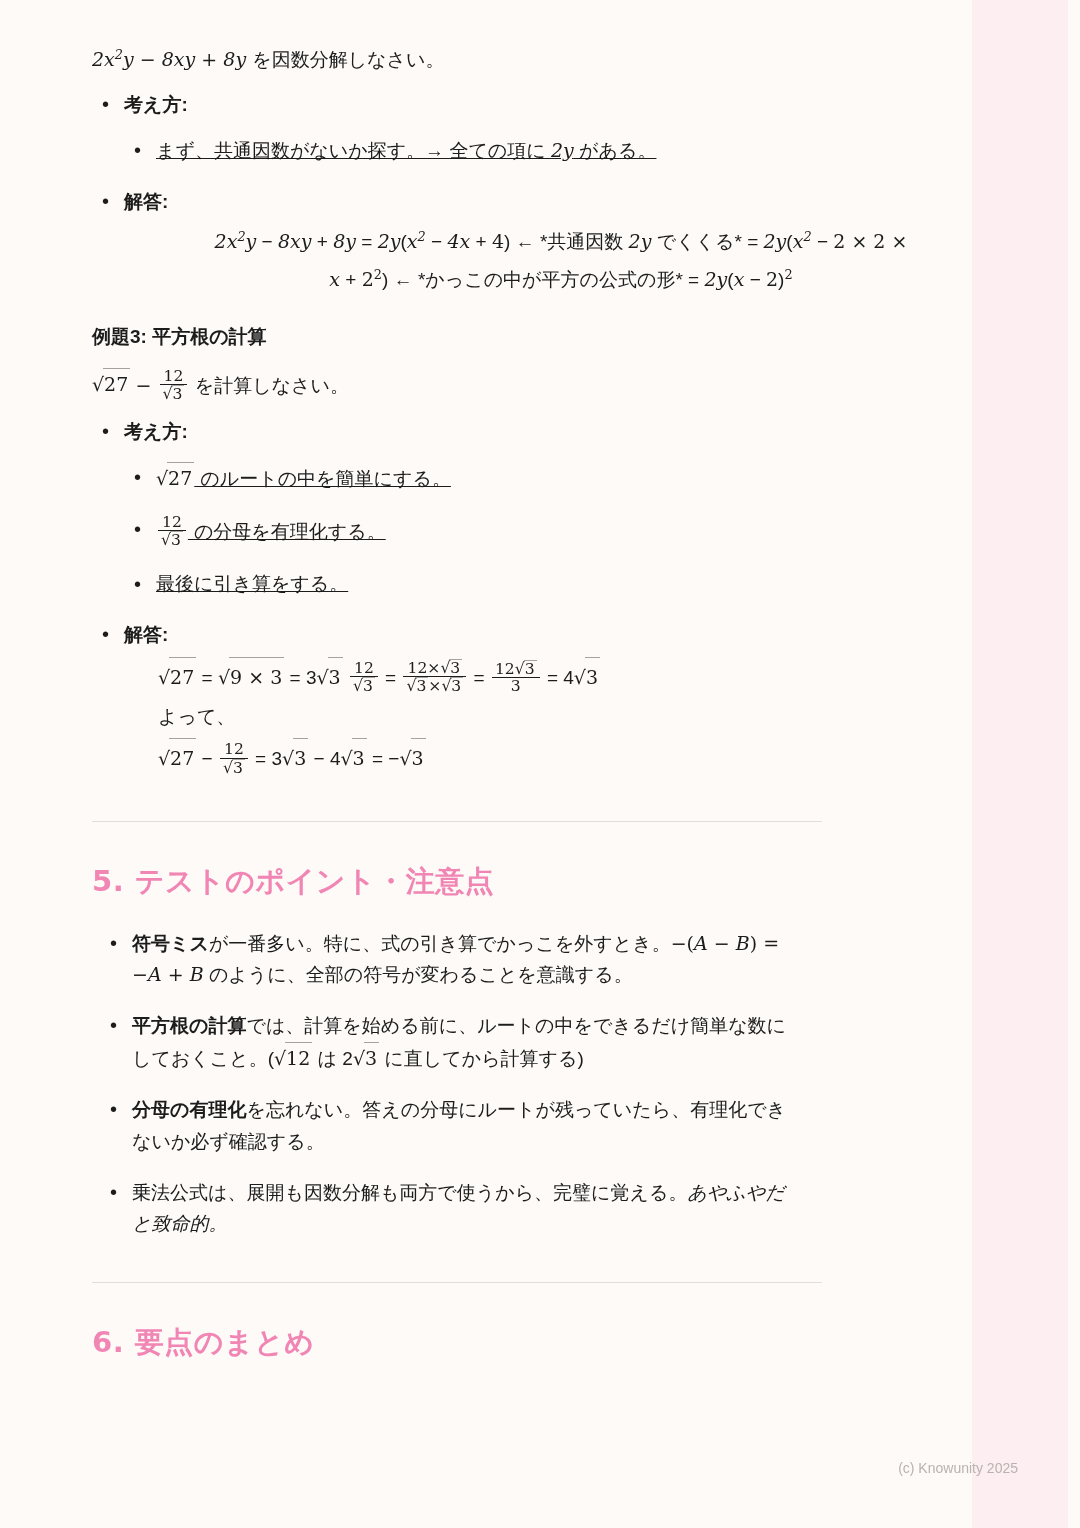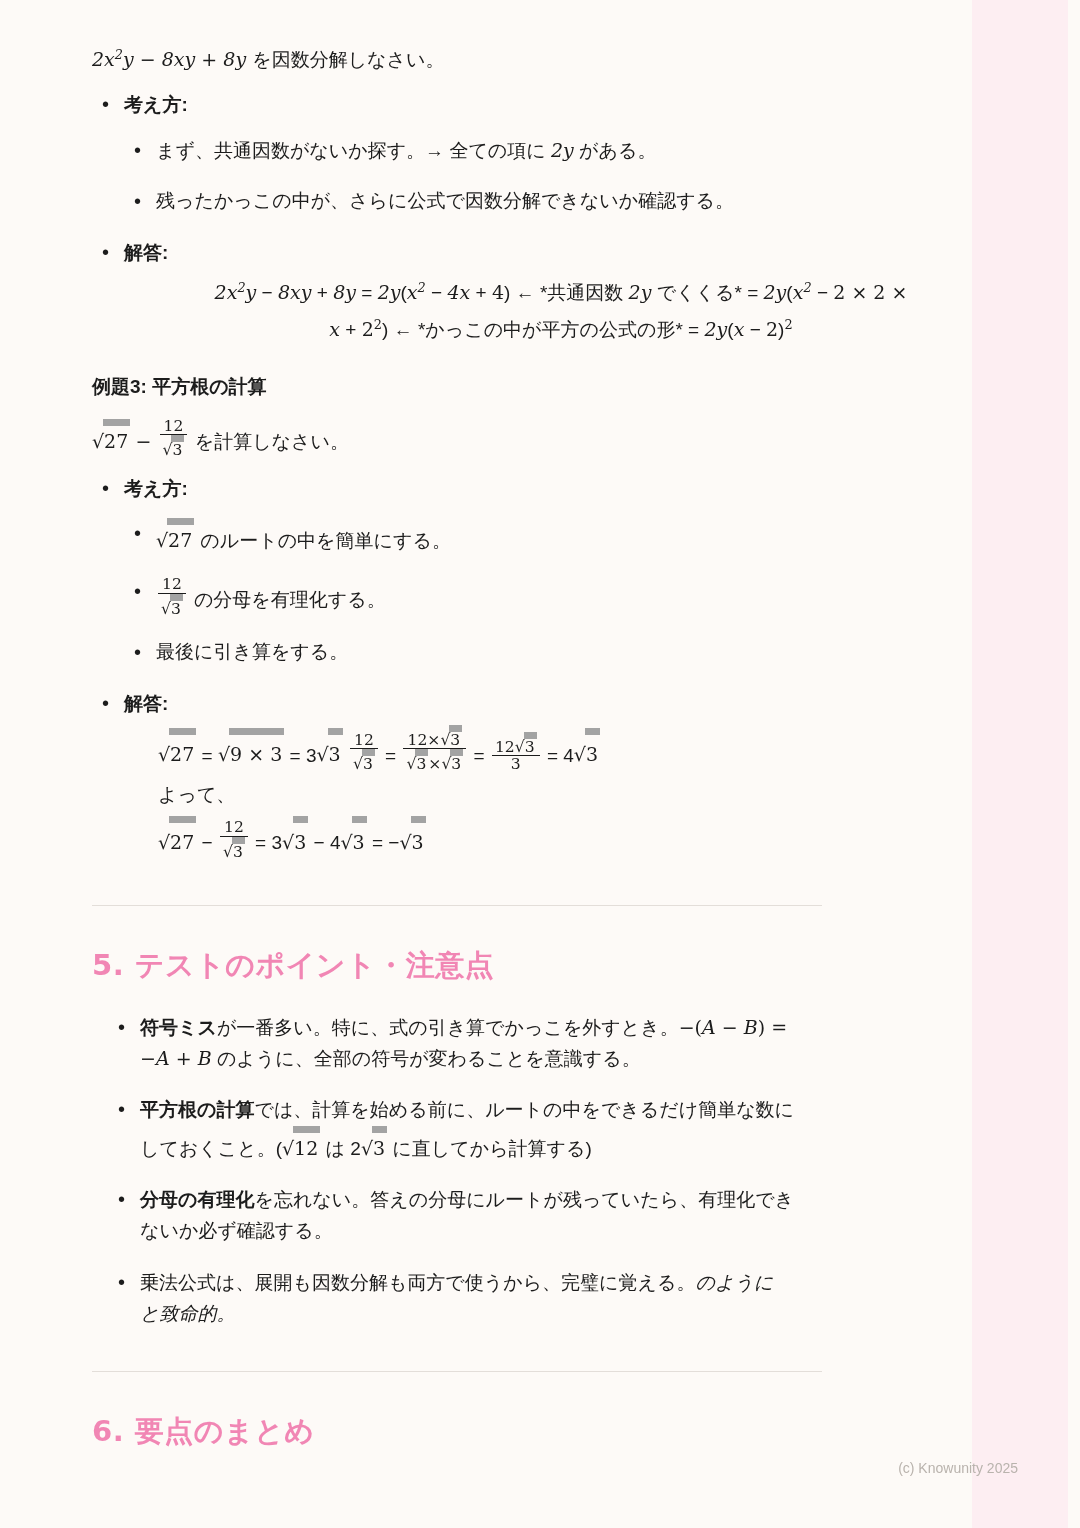--- a/index.html
+++ b/index.html
@@ -89,20 +89,21 @@
     position: absolute;
     left: 10px;
     top: -1px;
     font-size: 20px;
     color: #1c1c1c;
   }
   ul.lvl2 {
     list-style: none;
     margin: 14px 0 8px 0;
     padding: 0;
+    text-decoration: underline;
   }
   ul.lvl2 > li {
     position: relative;
     padding-left: 32px;
     margin-bottom: 20px;
     font-size: 19px;
     line-height: 1.6;
   }
   ul.lvl2 > li::before {
     content: "•";
@@ -159,21 +160,21 @@
     display: inline-block;
     font-family: "DejaVu Serif", serif;
     font-style: normal;
     white-space: nowrap;
   }
   .rad > .sign {
     display: inline-block;
   }
   .rad > .body {
     display: inline-block;
-    border-top: 7px solid #a3a3a3;
+    border-top: 1px solid #a3a3a3;
     padding: 0 2px 0 1px;
     margin-left: -1px;
   }
 
   hr.divider {
     border: none;
     border-top: 1px solid #e3ded9;
     margin: 42px 0 40px 0;
     width: 730px;
   }
@@ -185,21 +186,21 @@
     margin: 0 0 26px 0;
     letter-spacing: 0.5px;
     font-family: "DejaVu Sans", sans-serif;
   }
   h2.section.last {
     margin-top: 0;
   }
 
   ul.points {
     list-style: none;
-    margin: 16px;
+    margin: 8px;
     padding: 0;
   }
   ul.points > li {
     position: relative;
     padding-left: 32px;
     margin-bottom: 20px;
     font-size: 19px;
     line-height: 1.65;
     max-width: 760px;
   }
@@ -236,21 +237,20 @@
 
     <p class="stmt">
       <span class="math">2x<sup>2</sup>y</span><span class="mathup"> − </span><span class="math">8xy</span><span class="mathup"> + </span><span class="math">8y</span><span class="jp"> を因数分解しなさい。</span>
     </p>
 
     <ul class="lvl1">
       <li>
         <span class="bold">考え方:</span>
         <ul class="lvl2">
           <li>まず、共通因数がないか探す。→ 全ての項に <span class="math">2y</span> がある。</li>
-          <li>残ったかっこの中が、さらに公式で因数分解できないか確認する。</li>
         </ul>
       </li>
       <li>
         <span class="bold">解答:</span>
         <div class="eq-block">
           <span class="math">2x<sup>2</sup>y</span> − <span class="math">8xy</span> + <span class="math">8y</span> = <span class="math">2y</span>(<span class="math">x<sup>2</sup></span> − <span class="math">4x</span> + <span class="mathup">4</span>) ← *<span class="jp">共通因数</span> <span class="math">2y</span> <span class="jp">でくくる</span>* = <span class="math">2y</span>(<span class="math">x<sup>2</sup></span> − <span class="mathup">2 × 2 ×</span><br>
           <span class="math">x</span> + <span class="mathup">2<sup>2</sup></span>) ← *<span class="jp">かっこの中が平方の公式の形</span>* = <span class="math">2y</span>(<span class="math">x</span> − <span class="mathup">2</span>)<sup class="mathup">2</sup>
         </div>
       </li>
     </ul>
@@ -306,21 +306,21 @@
       </li>
       <li>
         <span class="bold">平方根の計算</span><span>では、計算を始める前に、ルートの中をできるだけ簡単な数に</span><br>
         <span>しておくこと。(</span><span class="rad"><span class="sign">√</span><span class="body">12</span></span><span> は </span>2<span class="rad"><span class="sign">√</span><span class="body">3</span></span><span> に直してから計算する)</span>
       </li>
       <li>
         <span class="bold">分母の有理化</span><span>を忘れない。答えの分母にルートが残っていたら、有理化でき</span><br>
         <span>ないか必ず確認する。</span>
       </li>
       <li>
-        <span>乗法公式は、展開も因数分解も両方で使うから、完璧に覚える。</span><span class="ital">のように</span><br>
+        <span>乗法公式は、展開も因数分解も両方で使うから、完璧に覚える。</span><span class="ital">あやふやだ</span><br>
         <span class="ital">と致命的。</span>
       </li>
     </ul>
 
     <hr class="divider">
 
     <h2 class="section last">6. 要点のまとめ</h2>
 
   </div>
 

